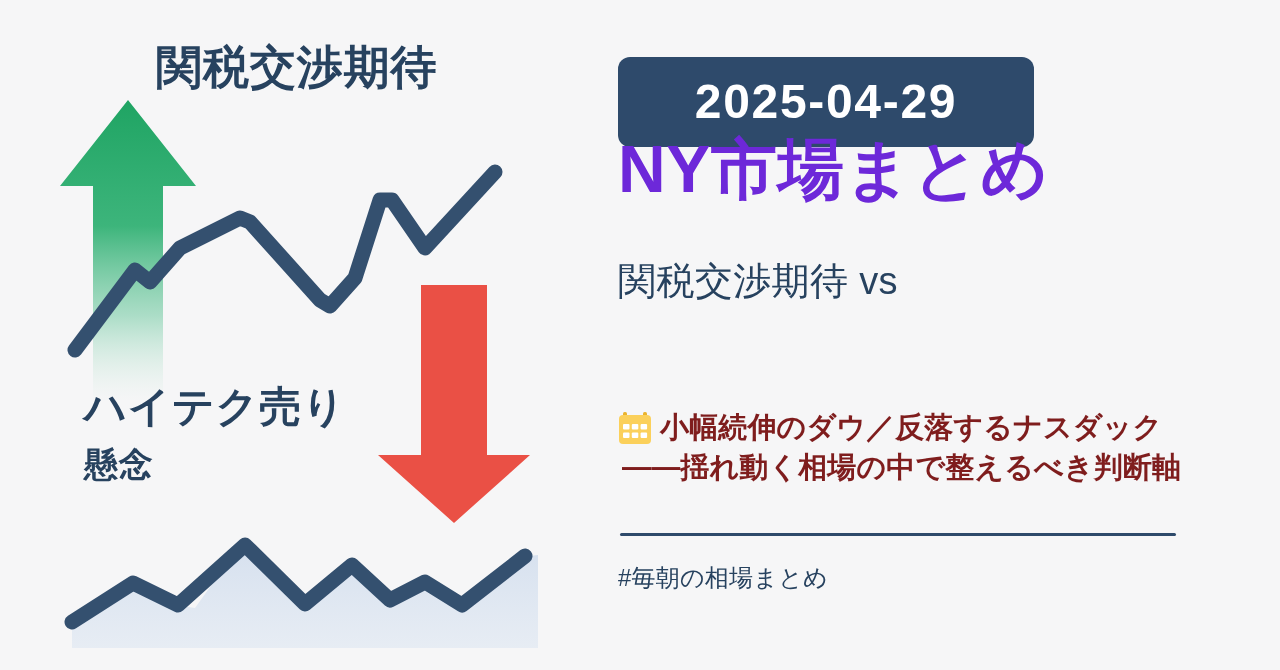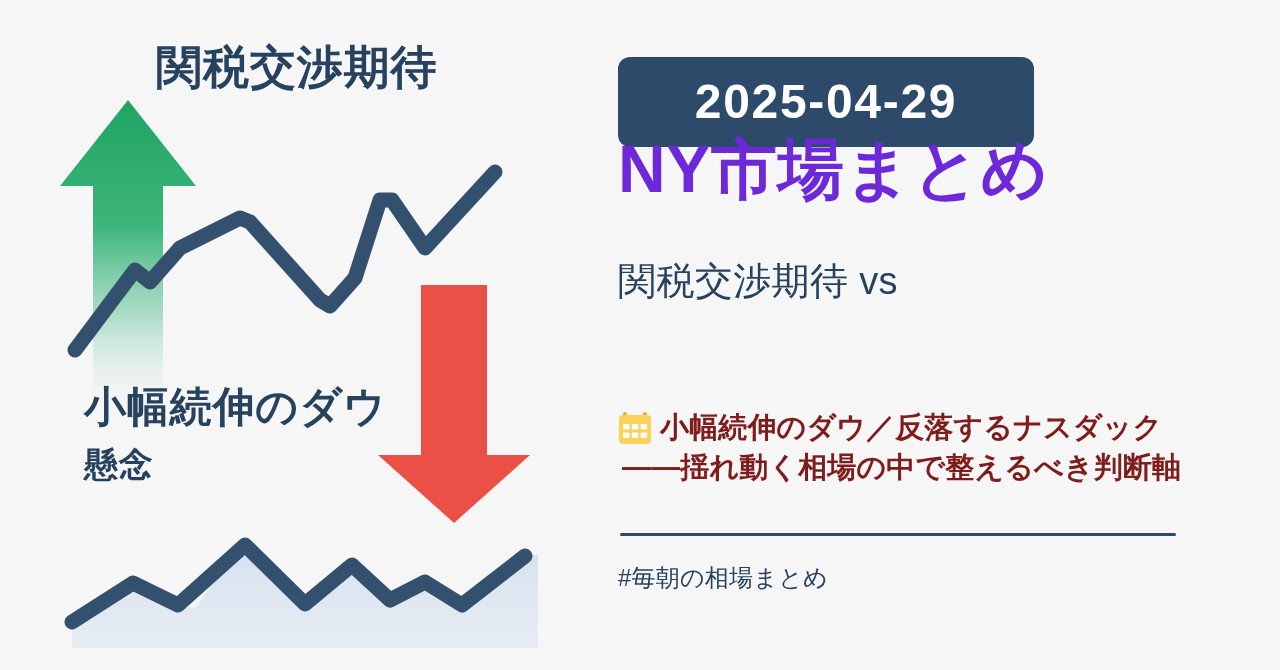--- a/index.html
+++ b/index.html
@@ -215,21 +215,21 @@
       </g>
 
       <g>
         <path d="M72 625 L128 585 L140 582 L175 605 L195 608 L240 545 L252 548 L300 604 L312 606 L345 568 L360 565 L385 600 L400 602 L420 582 L435 584 L458 605 L470 604 L520 557 L538 555 L538 648 L72 648 Z" fill="url(#areaFade)"></path>
         <polyline points="72,622 133,583 178,605 245,545 305,604 352,565 390,600 425,582 462,605 525,556" fill="none" stroke="#34506f" stroke-width="15" stroke-linecap="round" stroke-linejoin="round"></polyline>
       </g>
     </svg>
 
     <div class="left-label" id="label-tariff">関税交渉期待</div>
 
-    <div class="left-label" id="label-hitech">小幅続伸のダウ</div>
+    <div class="left-label" id="label-hitech">ハイテク売り</div>
 
     <div class="left-label" id="label-kenen">懸念</div>
   </div>
 
   <div id="right-panel">
 
     <div id="date-badge">
       <span id="date-badge-text">2025-04-29</span>
     </div>
 

